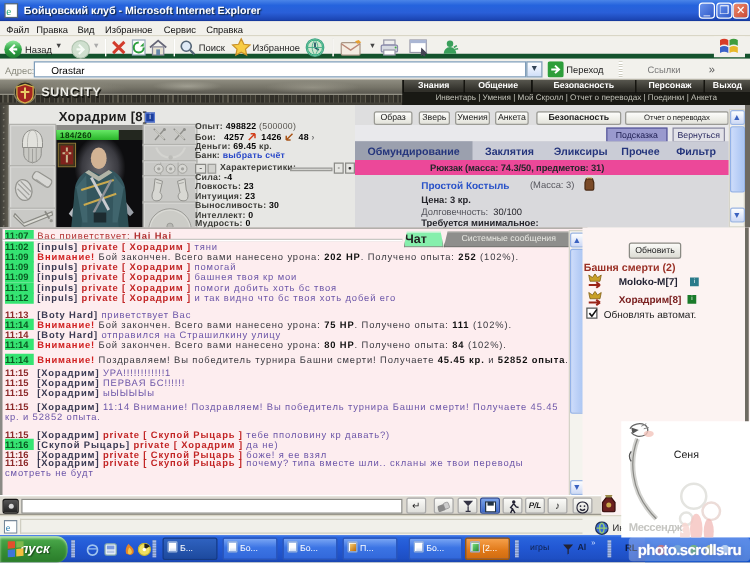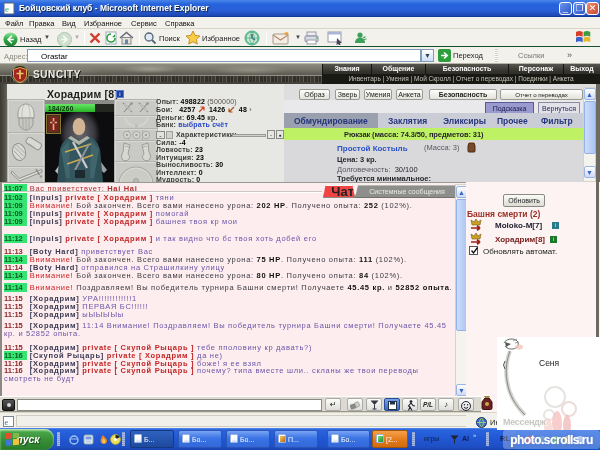--- a/index.html
+++ b/index.html
@@ -6,21 +6,21 @@
 body{position:relative;font-family:"Liberation Sans",sans-serif;background:#ece9d8}
 .ab{position:absolute}
 
 #title{left:0;top:0;width:600px;height:17px;background:linear-gradient(180deg,#4a85e8 0%,#2563dd 25%,#2a5fd8 60%,#1c46b4 92%,#10308e 100%)}
 #title .cap{left:19px;top:2.5px;color:#fff;font-size:8.5px;font-weight:bold;text-shadow:1px 1px 1px #123}
 .tbtn{top:2px;width:13px;height:13px;border-radius:3px;border:1px solid #fff;font-size:9px;color:#fff;text-align:center;line-height:11px}
 #bmin,#bmax{background:linear-gradient(135deg,#6a93ec,#2e58c8)}
 #bclo{background:linear-gradient(135deg,#eb8b6c,#ca4836)}
 #menubar{left:0;top:17px;width:600px;height:12px;background:#f2f1ec;border-bottom:1px solid #d9d6c6;font-size:7.5px;color:#111}
 #menubar span{position:absolute;top:2px}
-#toolbar{left:0;top:29px;width:600px;height:18px;background:#f2f1ec;border-bottom:1px solid #14532d}
+#toolbar{left:0;top:29px;width:600px;height:18px;background:#f2f1ec;border-bottom:4px solid #14532d}
 #addr{left:0;top:47px;width:600px;height:17px;background:#f2f1ec;border-bottom:1px solid #b8b5a8;font-size:7.5px}
 #addrbox{left:27px;top:2px;width:394px;height:13px;background:#fff;border:1px solid #7f9db9;font-size:8px;padding:1.5px 0 0 13px;color:#000}
 .grip{width:3px;background:repeating-linear-gradient(180deg,#cfcdc0 0,#cfcdc0 1px,#fff 1px,#fff 2px)}
 .tsep{width:1px;background:#cfcdc0;border-right:1px solid #fff}
 
 #navstrip{left:0;top:64px;width:600px;height:20px;background:#000000}
 #logotex{left:0;top:0;width:322px;height:20px;background:
  radial-gradient(ellipse 40px 6px at 150px 5px,rgba(190,188,175,.55),rgba(0,0,0,0) 70%),
  radial-gradient(ellipse 55px 7px at 250px 6px,rgba(175,172,158,.5),rgba(0,0,0,0) 70%),
  radial-gradient(ellipse 60px 8px at 60px 7px,rgba(165,162,148,.4),rgba(0,0,0,0) 70%),
@@ -38,34 +38,34 @@
 #hpfill{left:0;top:0;width:50px;height:8px;background:linear-gradient(180deg,#66e866,#28b428)}
 #hptext{left:3px;top:1px;font-size:6.5px;font-weight:bold;color:#083808;letter-spacing:.3px}
 #charp{left:45px;top:28px;width:70px;height:70px;background:#0d0d0f;overflow:hidden}
 .stl{position:absolute;left:156px;font-size:7px;color:#3c3c38;font-weight:bold;white-space:nowrap;letter-spacing:.2px}
 .stl b{color:#000}
 
 #rframe{left:284px;top:84px;width:316px;height:98px;background:#dededf}
 .gbtn{position:absolute;top:5px;height:11px;background:linear-gradient(180deg,#fdfdfb,#e3e3da);border:1px solid #9a9a94;border-radius:2px;font-size:7px;color:#222;text-align:center;line-height:9.5px;white-space:nowrap}
 #row4{left:0;top:16px;width:312px;height:13px;background:#e9e9ec}
 #tabs{left:0;top:29px;width:312px;height:15px;background:#caccd6;font-weight:bold;font-size:8.5px;color:#25357c}
-#rkz{left:0;top:44px;width:312px;height:12px;background:#bef264;font-size:7.5px;font-weight:bold;color:#26262c}
+#rkz{left:0;top:44px;width:312px;height:12px;background:#ec4899;font-size:7.5px;font-weight:bold;color:#26262c}
 #ritems{left:0;top:56px;width:312px;height:42px;background:#d9d9dc;font-size:7.5px}
 
 .sb{background:#f4f3ee;border:1px solid #d5d3c8}
 .sbtn{position:absolute;width:12px;height:12px;background:linear-gradient(180deg,#fdfeff,#cdd9f6);border:1px solid #9cb6e4;border-radius:2px;color:#3a62c0;font-size:7px;text-align:center;line-height:11px}
 .sthumb{position:absolute;width:12px;background:linear-gradient(90deg,#cddcfb,#a9c4f2);border:1px solid #93b2e8;border-radius:2px}
 
 #chat{left:0;top:182px;width:470px;height:214px;background:#fdedef;border-left:2px solid #8a8a85;border-top:1px solid #9a9a95;overflow:hidden}
 .cl{position:absolute;left:2px;white-space:nowrap;font-size:7.5px;color:#6b55a8;letter-spacing:.7px}
 .ts{display:inline-block;width:23px;font-weight:bold;color:#8b2828;letter-spacing:0}
 .tsg{display:inline-block;width:23px;font-weight:bold;color:#0a5a22;background:#35e472;letter-spacing:0}
 .nick{color:#3a3a52;font-weight:bold}
 .prv{color:#c22525;font-weight:bold}
-.att{color:#d02020;font-weight:normal}
+.att{color:#d02020;font-weight:bold}
 .sys{color:#3a3a40}
 .sys b{color:#111}
 
 #tower{left:466px;top:182px;width:134px;height:230px;background:#fcf3f2;font-size:7.5px}
 
 #inputbar{left:0;top:396px;width:481px;height:16px;background:#dcd9d0;border-top:1px solid #fff;border-bottom:1px solid #9a978c}
 .ibtn{position:absolute;top:1px;width:16px;height:13px;background:linear-gradient(180deg,#fbfbf8,#dededa);border:1px solid #aaa;border-radius:2px;font-size:8px;text-align:center;line-height:12px;color:#222}
 #statusbar{left:0;top:412px;width:600px;height:16px;background:#f1f0ea;border-top:1px solid #d9d6c6;font-size:7.5px;color:#222}
 
 #taskbar{left:0;top:428px;width:600px;height:22px;background:linear-gradient(180deg,#5a8aec 0%,#2964dd 8%,#2258d4 45%,#1e4fc4 85%,#1845ae 100%)}
@@ -375,38 +375,39 @@
  <div class="sbtn" style="left:299.5px;top:82px">▼</div>
  <div class="ab" style="left:312px;top:0;width:4px;height:98px;background:#6e6a62"></div>
 </div>
 
 <div class="ab" id="chat">
  <div class="cl" style="top:1px"><span class="tsg">11:07</span> <span style="color:#b03030">Вас приветствует: <b>Hai Hai</b></span></div>
  <div class="cl" style="top:9.5px"><span class="tsg">11:02</span> <span class="nick">[inpuls]</span> <span class="prv">private [ Хорадрим ]</span> тяни</div>
  <div class="cl" style="top:17.5px"><span class="tsg">11:09</span> <span class="att">Внимание!</span> <span class="sys">Бой закончен. Всего вами нанесено урона: <b>202 HP</b>. Получено опыта: <b>252</b> (102%).</span></div>
  <div class="cl" style="top:26px"><span class="tsg">11:09</span> <span class="nick">[inpuls]</span> <span class="prv">private [ Хорадрим ]</span> помогай</div>
  <div class="cl" style="top:34px"><span class="tsg">11:09</span> <span class="nick">[inpuls]</span> <span class="prv">private [ Хорадрим ]</span> башнея твоя кр мои</div>
+ <div class="cl" style="top:42.5px"><span class="tsg">11:11</span> <span class="nick">[inpuls]</span> <span class="prv">private [ Хорадрим ]</span> помоги добить хоть бс твоя</div>
  <div class="cl" style="top:51px"><span class="tsg">11:12</span> <span class="nick">[inpuls]</span> <span class="prv">private [ Хорадрим ]</span> и так видно что бс твоя хоть добей его</div>
  <div class="cl" style="top:63.5px"><span class="ts">11:13</span> <span class="nick">[Boty Hard]</span> приветствует Вас</div>
  <div class="cl" style="top:71.5px"><span class="tsg">11:14</span> <span class="att">Внимание!</span> <span class="sys">Бой закончен. Всего вами нанесено урона: <b>75 HP</b>. Получено опыта: <b>111</b> (102%).</span></div>
  <div class="cl" style="top:79.5px"><span class="ts">11:14</span> <span class="nick">[Boty Hard]</span> отправился на Страшилкину улицу</div>
  <div class="cl" style="top:87.5px"><span class="tsg">11:14</span> <span class="att">Внимание!</span> <span class="sys">Бой закончен. Всего вами нанесено урона: <b>80 HP</b>. Получено опыта: <b>84</b> (102%).</span></div>
  <div class="cl" style="top:100px"><span class="tsg">11:14</span> <span class="att">Внимание!</span> <span class="sys">Поздравляем! Вы победитель турнира Башни смерти! Получаете <b>45.45 кр.</b> и <b>52852 опыта</b>.</span></div>
  <div class="cl" style="top:111px"><span class="ts">11:15</span> <span class="nick">[Хорадрим]</span> УРА!!!!!!!!!!!!1</div>
  <div class="cl" style="top:119px"><span class="ts">11:15</span> <span class="nick">[Хорадрим]</span> ПЕРВАЯ БС!!!!!!</div>
  <div class="cl" style="top:127px"><span class="ts">11:15</span> <span class="nick">[Хорадрим]</span> ыЫЫЫЫы</div>
  <div class="cl" style="top:137.5px"><span class="ts">11:15</span> <span class="nick">[Хорадрим]</span> 11:14 Внимание! Поздравляем! Вы победитель турнира Башни смерти! Получаете 45.45</div>
  <div class="cl" style="top:145.5px">кр. и 52852 опыта.</div>
  <div class="cl" style="top:160px"><span class="ts">11:15</span> <span class="nick">[Хорадрим]</span> <span class="prv">private [ Скупой Рыцарь ]</span> тебе пполовину кр давать?)</div>
  <div class="cl" style="top:168px"><span class="tsg">11:16</span> <span class="nick">[Скупой Рыцарь]</span> <span class="prv">private [ Хорадрим ]</span> да не)</div>
  <div class="cl" style="top:175.5px"><span class="ts">11:16</span> <span class="nick">[Хорадрим]</span> <span class="prv">private [ Скупой Рыцарь ]</span> боже! я ее взял</div>
  <div class="cl" style="top:183px"><span class="ts">11:16</span> <span class="nick">[Хорадрим]</span> <span class="prv">private [ Скупой Рыцарь ]</span> почему? типа вместе шли.. скланы же твои переводы</div>
  <div class="cl" style="top:190.5px">смотреть не будт</div>
  <div class="ab" style="left:0;top:7.5px;width:320px;height:2px;background:#c8c8c4;border-bottom:1px solid #fff"></div>
- <div class="ab" style="left:321px;top:2px;width:32px;height:13px;background:#ef4444;border:1px solid #8a8a84;border-top:1.5px solid #f8f8f4;font-size:13px;font-weight:bold;color:#222;text-align:right;line-height:11px;clip-path:polygon(8% 0,92% 0,100% 100%,0 100%)">Чат</div>
+ <div class="ab" style="left:321px;top:2px;width:32px;height:13px;background:#86efac;border:1px solid #8a8a84;border-top:1.5px solid #f8f8f4;font-size:10px;font-weight:bold;color:#222;text-align:left;line-height:11px;clip-path:polygon(8% 0,92% 0,100% 100%,0 100%)">Чат</div>
  <div class="ab" style="left:353px;top:2px;width:104px;height:13px;background:#8e8e8c;border:1px solid #70706c;border-top:1px solid #b8b8b4;font-size:7px;color:#e8e8e2;text-align:center;line-height:11px;clip-path:polygon(3% 0,97% 0,100% 100%,0 100%)">Системные сообщения</div>
  <div class="ab sb" style="left:453px;top:1px;width:13px;height:213px"></div>
  <div class="sbtn" style="left:453.5px;top:3px">▲</div>
  <div class="sthumb" style="left:453.5px;top:16px;height:132px"></div>
  <div class="sbtn" style="left:453.5px;top:201px">▼</div>
 </div>
 
 <div class="ab" id="tower">
  <div class="ab" style="left:37px;top:12px;width:42px;height:13px;background:linear-gradient(180deg,#fbfbf8,#dcdcd4);border:1px solid #8a8a84;border-radius:2px;font-size:7px;color:#222;text-align:center;line-height:12px">Обновить</div>
  <div class="ab" style="left:1px;top:27px;font-size:8.5px;font-weight:bold;color:#9a3026">Башня смерти (2)</div>

